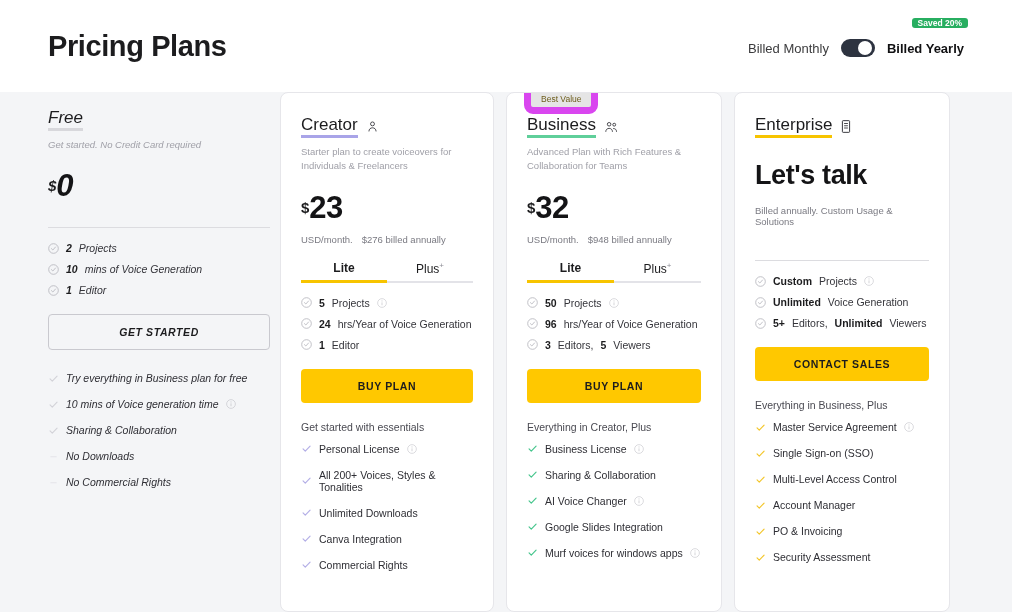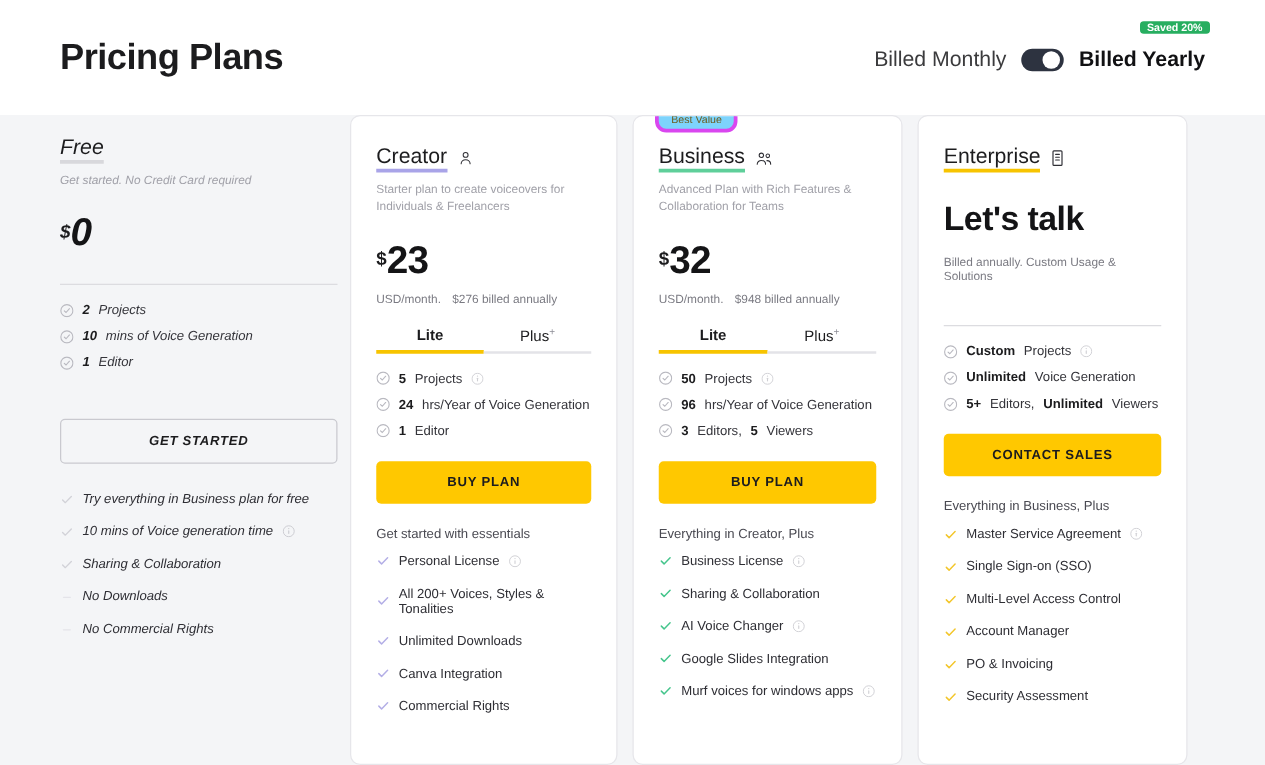--- a/index.html
+++ b/index.html
@@ -15,21 +15,21 @@
   .header {
     position: absolute; top: 0; left: 0; width: 1012px; height: 92px;
     background: #ffffff;
     display: flex; align-items: center; justify-content: space-between;
     padding: 0 48px 0 48px;
   }
   .page-title {
     font-size: 29px; font-weight: bold; color: #1c1c1e; letter-spacing: -0.4px;
   }
   .billing-toggle { display: flex; align-items: center; gap: 12px; position: relative; padding-top: 4px;}
-  .billing-label { font-size: 17px; color: #3b3b3d; }
+  .billing-label { font-size: 13px; color: #3b3b3d; }
   .billing-label.active { font-weight: bold; color: #111113; }
   .switch {
     width: 34px; height: 18px; border-radius: 10px; background: #2d3340;
     position: relative; cursor: pointer; flex: none;
   }
   .switch .knob {
     position: absolute; top: 2px; left: 17px;
     width: 14px; height: 14px; border-radius: 50%; background: #ffffff;
   }
   .saved-badge {
@@ -112,23 +112,23 @@
     position: absolute; top: 0; background: #ffffff;
     border: 1px solid #e6e6ea; border-radius: 8px;
     padding: 22px 20px 18px 20px; overflow: hidden;
   }
   #card-creator   { left: 280px; width: 214px; height: 520px; }
   #card-business  { left: 506px; width: 216px; height: 520px; }
   #card-enterprise{ left: 734px; width: 216px; height: 520px; }
 
   .best-value {
     position: absolute; top: -9px; left: 17px;
-    background: #7dd3fc; color: #6d5d1c;
+    background: #e5e5e5; color: #6d5d1c;
     font-size: 8.5px; padding: 3px 10px; border-radius: 9px;
-    border: 3px solid #d946ef; z-index: 3;
+    border: 7px solid #d946ef; z-index: 3;
   }
 
   .tabs { display: flex; margin-top: 16px; }
   .tab {
     flex: 1; text-align: center; font-size: 12px; color: #1c1c1e;
     padding-bottom: 7px; position: relative; cursor: pointer;
   }
   .tab .sup { font-size: 8px; vertical-align: super; color: #8d8d96; }
   .tab::after {
     content: ""; position: absolute; left: 0; bottom: 0; width: 100%; height: 2px;
@@ -200,21 +200,21 @@
             <svg viewBox="0 0 16 16" width="11" height="11">
                 <circle cx="8" cy="8" r="7" fill="none" stroke="#b9b9c0" stroke-width="1.3"></circle>
                 <path d="M5 8.2l2 2 4-4.4" fill="none" stroke="#b9b9c0" stroke-width="1.3" stroke-linecap="round"></path>
               </svg>
           </span>
           <b>1</b>
           <span>Editor</span>
         </div>
       </div>
 
-      <div style="margin-top:39px">
+      <div style="margin-top:18px">
         <div class="cta outline">GET STARTED</div>
       </div>
 
       <div class="feat-list" style="margin-top:22px">
         <div class="feat-item">
           <span class="tick">
             <svg viewBox="0 0 16 16" width="11" height="11">
                 <path d="M3 8.6l3.2 3.2L13.2 4.6" fill="none" stroke="#d2d2d8" stroke-width="1.6" stroke-linecap="round" stroke-linejoin="round"></path>
               </svg>
           </span>

